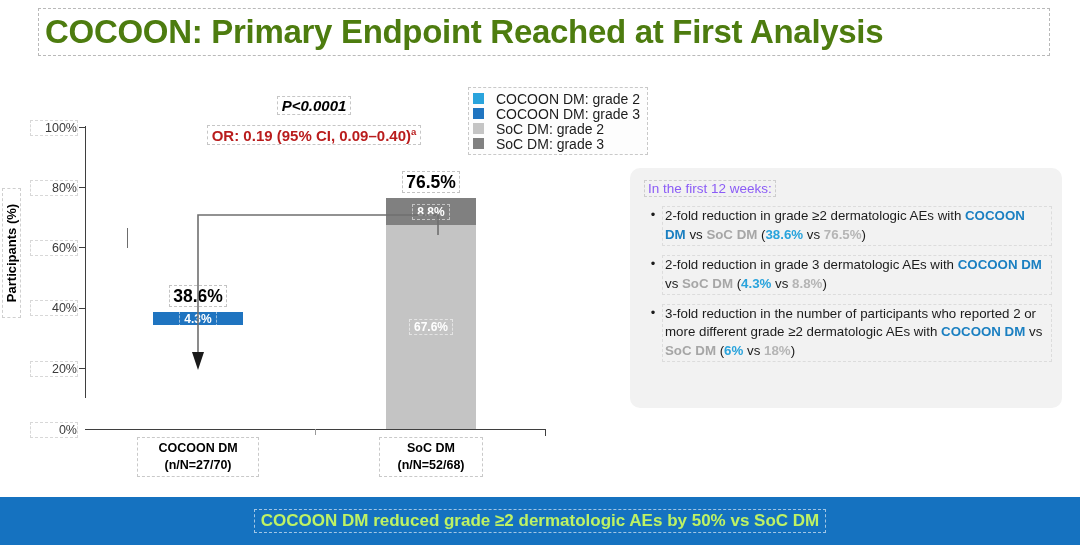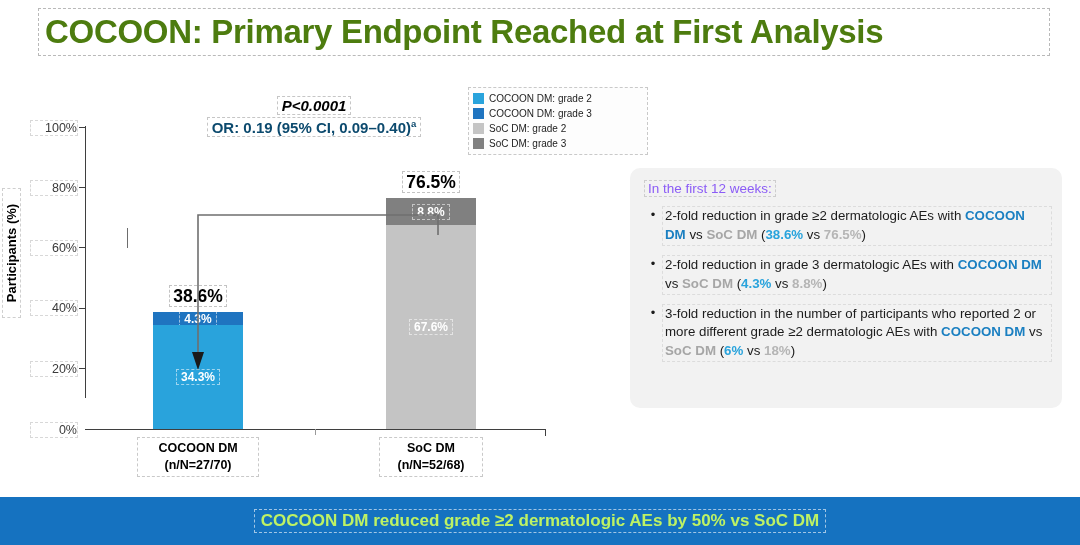--- a/index.html
+++ b/index.html
@@ -153,22 +153,22 @@
   #stat-p {
     display: inline-block;
     font-size: 15px; font-weight: bold; color: #000;
     border: 1px dashed #c6c6c6;
     padding: 0 4px;
     font-style: italic;
   }
   #stat-p i { font-style: italic; }
   #stat-or {
     display: inline-block;
-    margin-top: 2px;
-    font-size: 15px; font-weight: bold; color: #0c4a6e;
+    margin-top: 10px;
+    font-size: 15px; font-weight: bold; color: #b91c1c;
     border: 1px dashed #c6c6c6;
     padding: 0 4px;
     white-space: nowrap;
   }
   #stat-or sup { font-size: 9.5px; }
 
   
   #bracket-svg {
     position: absolute;
     left: 190px; top: 135px;
@@ -188,23 +188,24 @@
   .legend-row {
     display: flex; align-items: center;
     height: 15px;
   }
   .legend-swatch {
     width: 11px; height: 11px;
     margin-right: 5px;
     flex: 0 0 auto;
   }
   .legend-label {
-    font-size: 10px;
+    font-size: 14px;
     color: #1c1c1c;
     white-space: nowrap;
+    margin-left: 7px;
   }
 
   
   #info-panel {
     position: absolute;
     left: 630px; top: 168px;
     width: 432px; height: 240px;
     background: #f2f2f2;
     border-radius: 10px;
   }
@@ -296,23 +297,20 @@
 
     <div class="bar-col" id="bar-cocoon" style="left:153px; top:234px; width:90px; height:117px;">
       <div class="bar-total" style="top:-26px">
         <span>38.6%</span>
       </div>
 
       <div class="seg" style="top:0px; height:13px; background:#1f74c0;">
         <span class="seg-label">4.3%</span>
       </div>
 
-      <div class="seg" style="top:13px; height:104px; background:#29a3dc;">
-        <span class="seg-label">34.3%</span>
-      </div>
     </div>
 
     <div class="bar-col" id="bar-soc" style="left:386px; top:120px; width:90px; height:231px;">
       <div class="bar-total" style="top:-26px">
         <span>76.5%</span>
       </div>
 
       <div class="seg" style="top:0px; height:27px; background:#808080;">
         <span class="seg-label">8.8%</span>
       </div>

